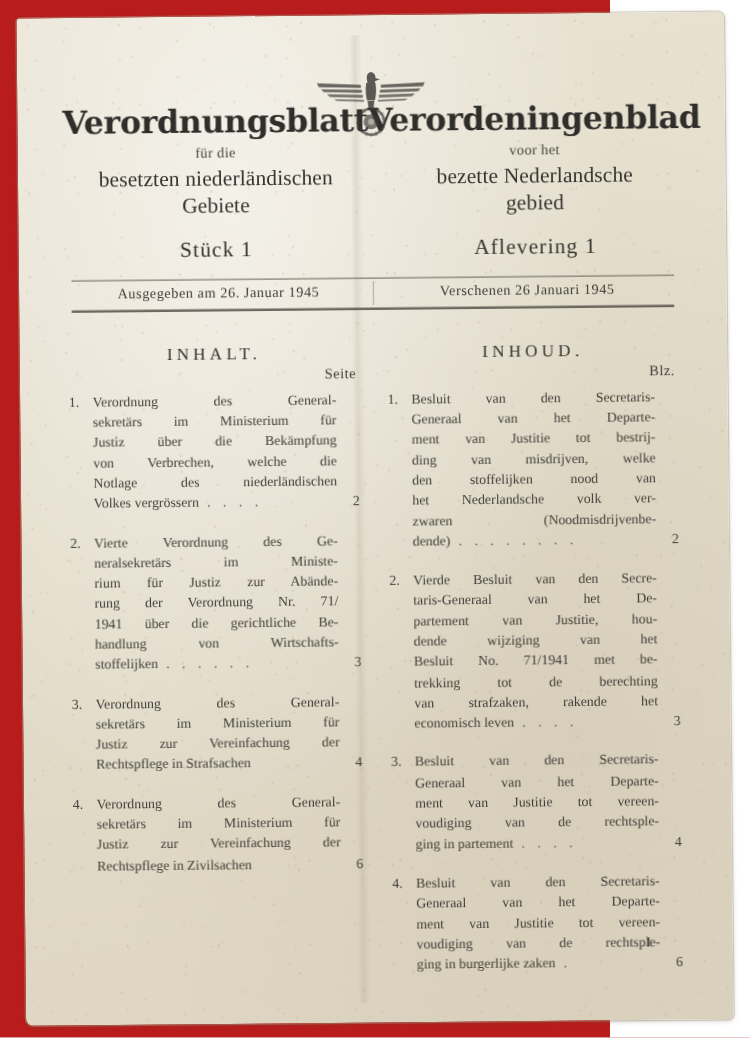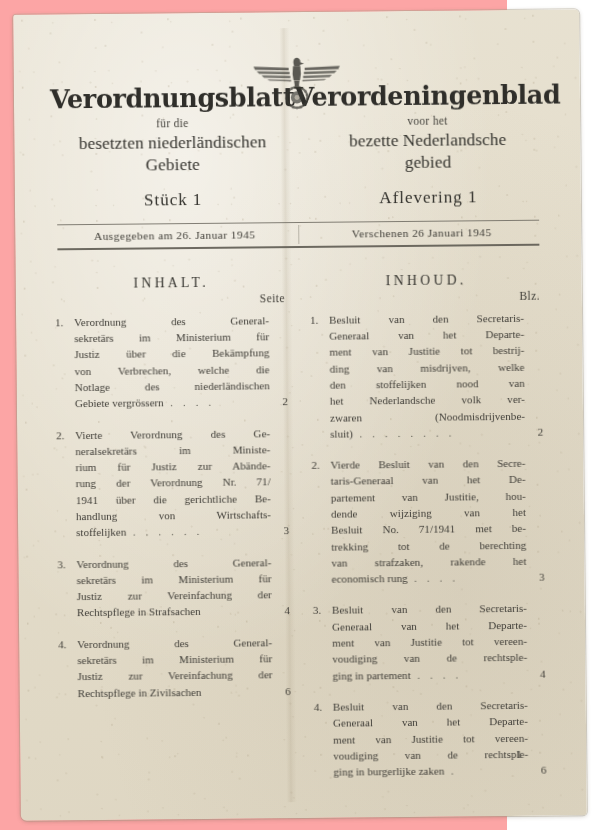--- a/index.html
+++ b/index.html
@@ -12,22 +12,21 @@
     height: 830px;
     overflow: hidden;
     font-family: "Liberation Serif", "DejaVu Serif", serif;
   }
 
   
   #scan {
     position: relative;
     width: 488px;
     height: 830px;
-    background: #fca5a5;
-    padding-left: 19px;
+    background: #b91c1c;
   }
 
   
   #sheet {
     position: absolute;
     left: 17px;
     top: 12px;
     width: 566px;
     height: 806px;
     background:
@@ -324,21 +323,21 @@
           <div class="toc-pagehead">Seite</div>
           <div id="toc-list-german">
               <div class="toc-entry">
                 <div class="entry-num">1.</div>
                 <div class="entry-body">
                   <div>Verordnung des General-</div>
                   <div>sekretärs im Ministerium für</div>
                   <div>Justiz über die Bekämpfung</div>
                   <div>von Verbrechen, welche die</div>
                   <div>Notlage des niederländischen</div>
-                  <div class="lastline"><span>Gebiete vergrössern</span><span class="leader"> . . . .</span></div>
+                  <div class="lastline"><span>Volkes vergrössern</span><span class="leader"> . . . .</span></div>
                 </div>
                 <div class="entry-page" style="align-self: flex-end;">2</div>
               </div>
               <div class="toc-entry">
                 <div class="entry-num">2.</div>
                 <div class="entry-body">
                   <div>Vierte Verordnung des Ge-</div>
                   <div>neralsekretärs im Ministe-</div>
                   <div>rium für Justiz zur Abände-</div>
                   <div>rung der Verordnung Nr. 71/</div>
@@ -378,35 +377,35 @@
               <div class="toc-entry">
                 <div class="entry-num">1.</div>
                 <div class="entry-body">
                   <div>Besluit van den Secretaris-</div>
                   <div>Generaal van het Departe-</div>
                   <div>ment van Justitie tot bestrij-</div>
                   <div>ding van misdrijven, welke</div>
                   <div>den stoffelijken nood van</div>
                   <div>het Nederlandsche volk ver-</div>
                   <div>zwaren (Noodmisdrijvenbe-</div>
-                  <div class="lastline"><span>sluit)</span><span class="leader"> . . . . . . . .</span></div>
+                  <div class="lastline"><span>dende)</span><span class="leader"> . . . . . . . .</span></div>
                 </div>
                 <div class="entry-page" style="align-self: flex-end;">2</div>
               </div>
               <div class="toc-entry">
                 <div class="entry-num">2.</div>
                 <div class="entry-body">
                   <div>Vierde Besluit van den Secre-</div>
                   <div>taris-Generaal van het De-</div>
                   <div>partement van Justitie, hou-</div>
                   <div>dende wijziging van het</div>
                   <div>Besluit No. 71/1941 met be-</div>
                   <div>trekking tot de berechting</div>
                   <div>van strafzaken, rakende het</div>
-                  <div class="lastline"><span>economisch rung</span><span class="leader"> . . . .</span></div>
+                  <div class="lastline"><span>economisch leven</span><span class="leader"> . . . .</span></div>
                 </div>
                 <div class="entry-page" style="align-self: flex-end;">3</div>
               </div>
               <div class="toc-entry">
                 <div class="entry-num">3.</div>
                 <div class="entry-body">
                   <div>Besluit van den Secretaris-</div>
                   <div>Generaal van het Departe-</div>
                   <div>ment van Justitie tot vereen-</div>
                   <div>voudiging van de rechtsple-</div>

